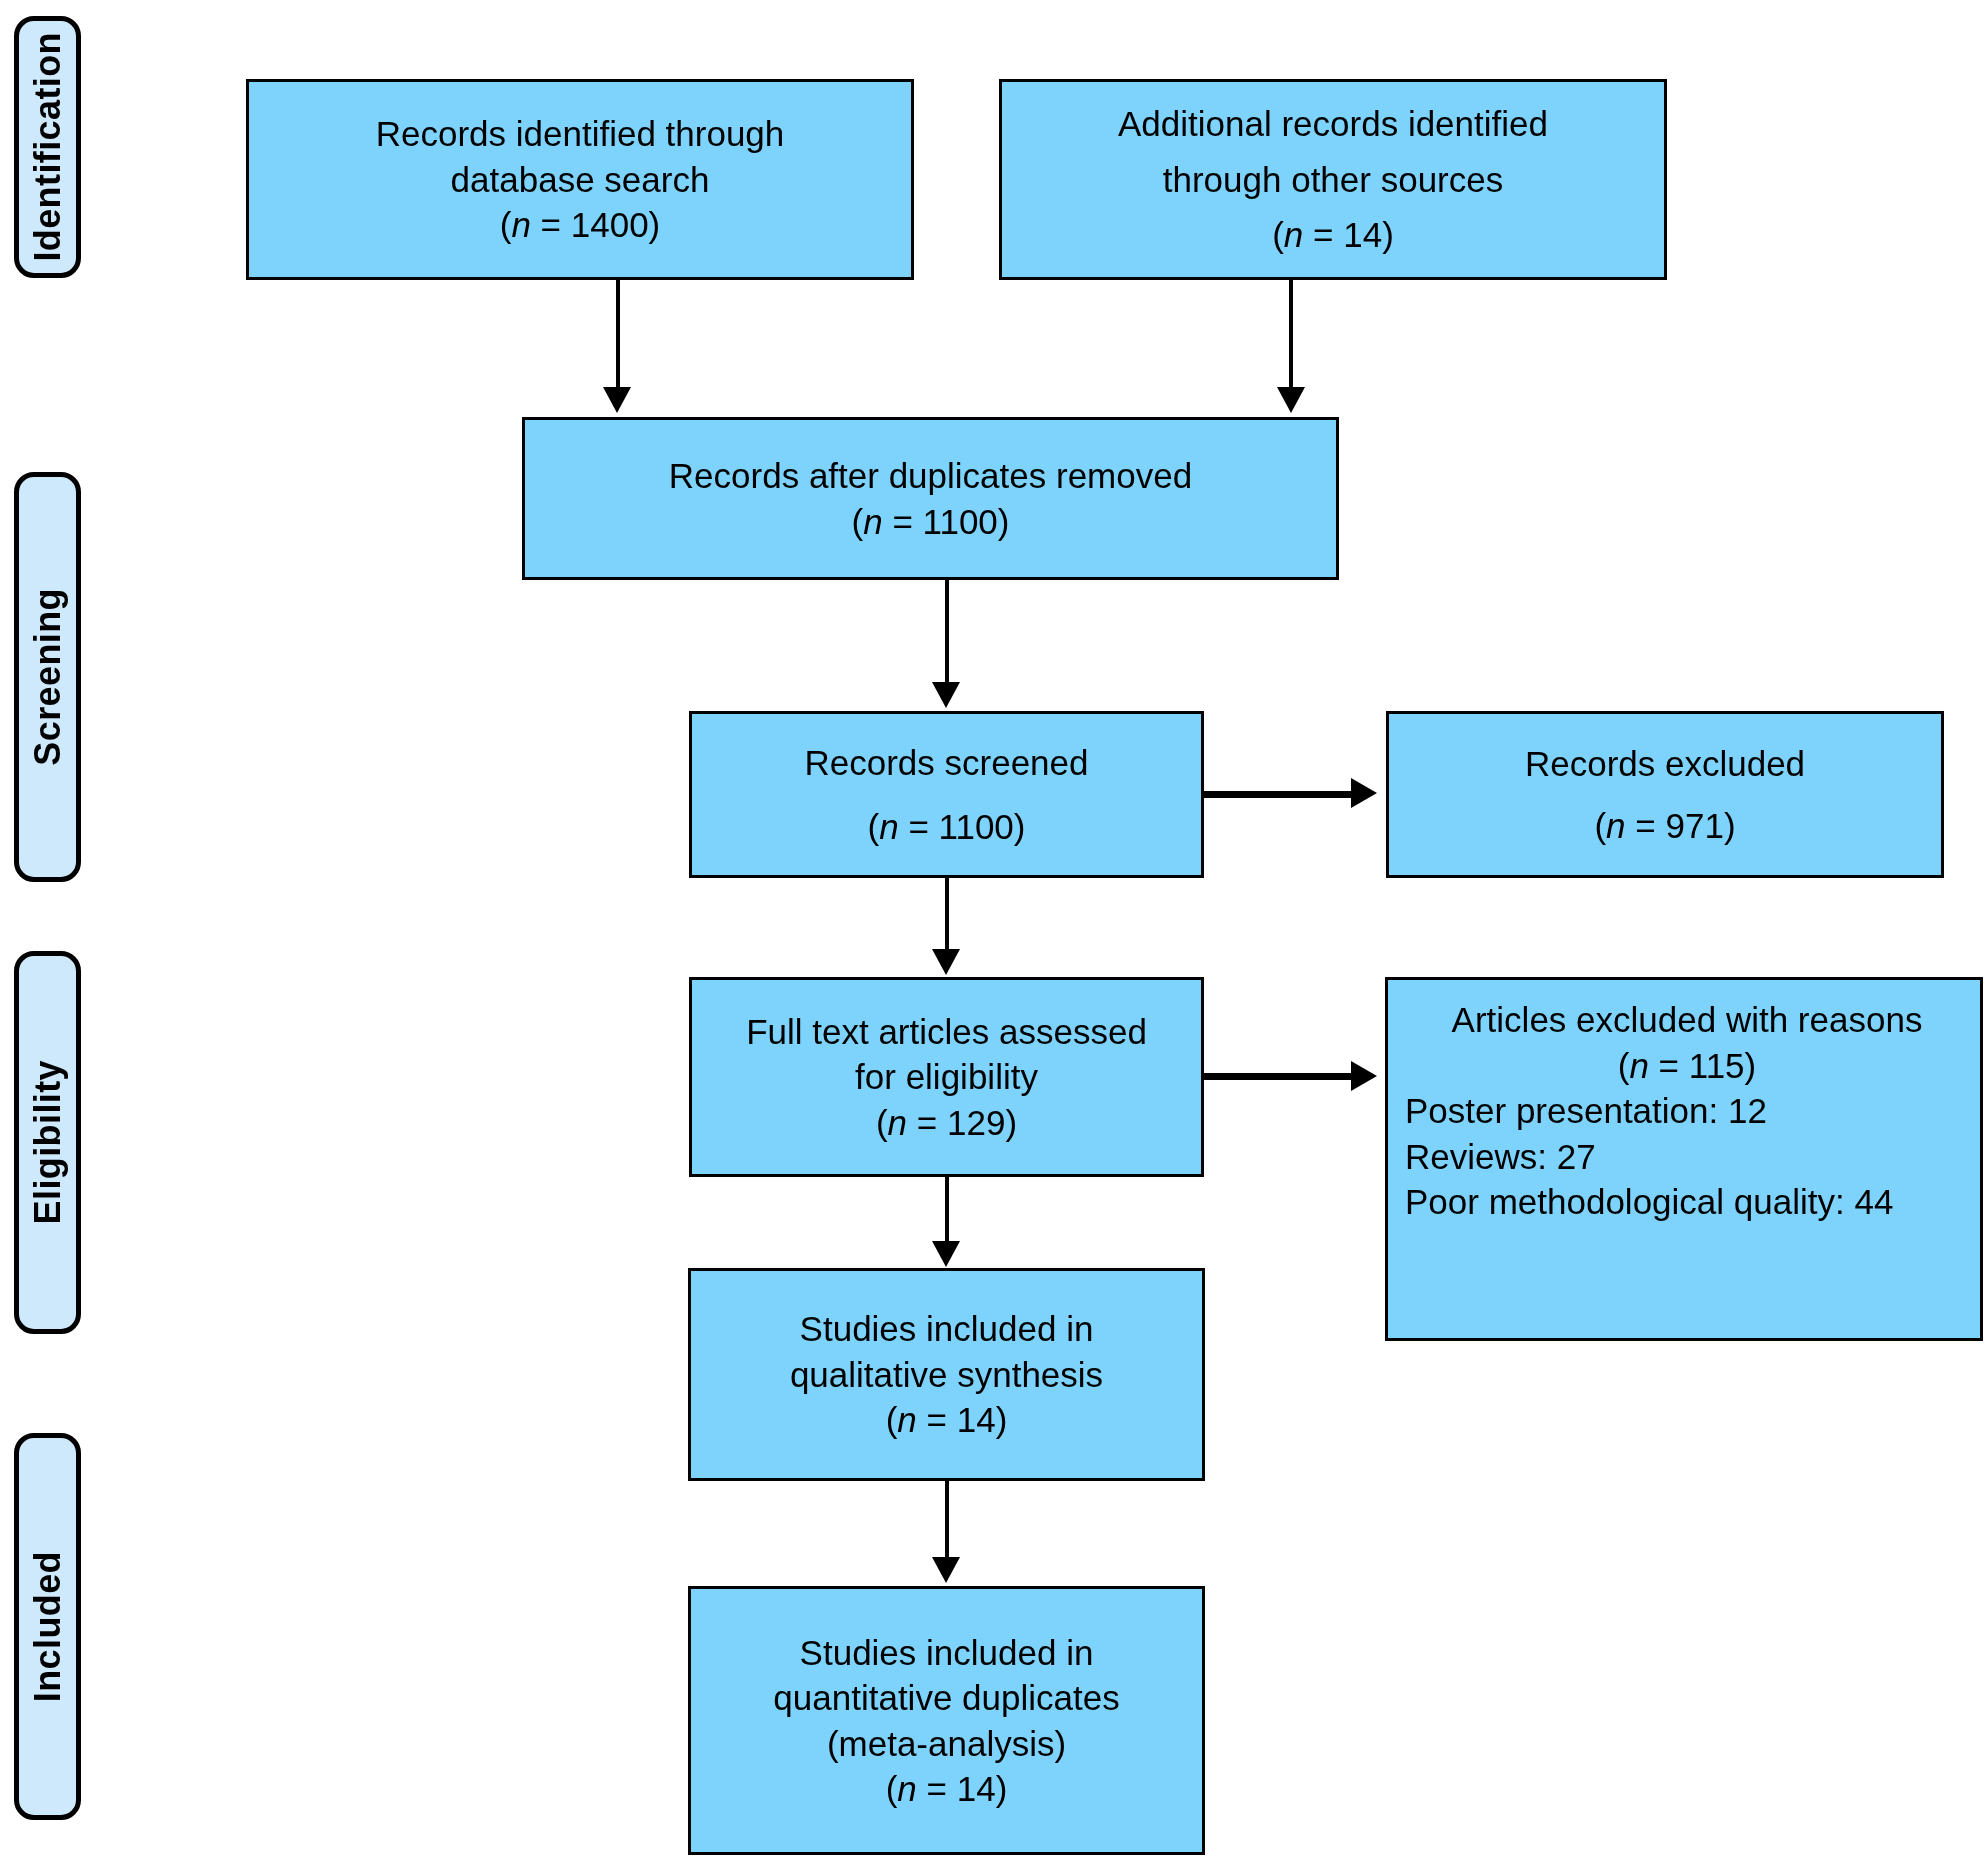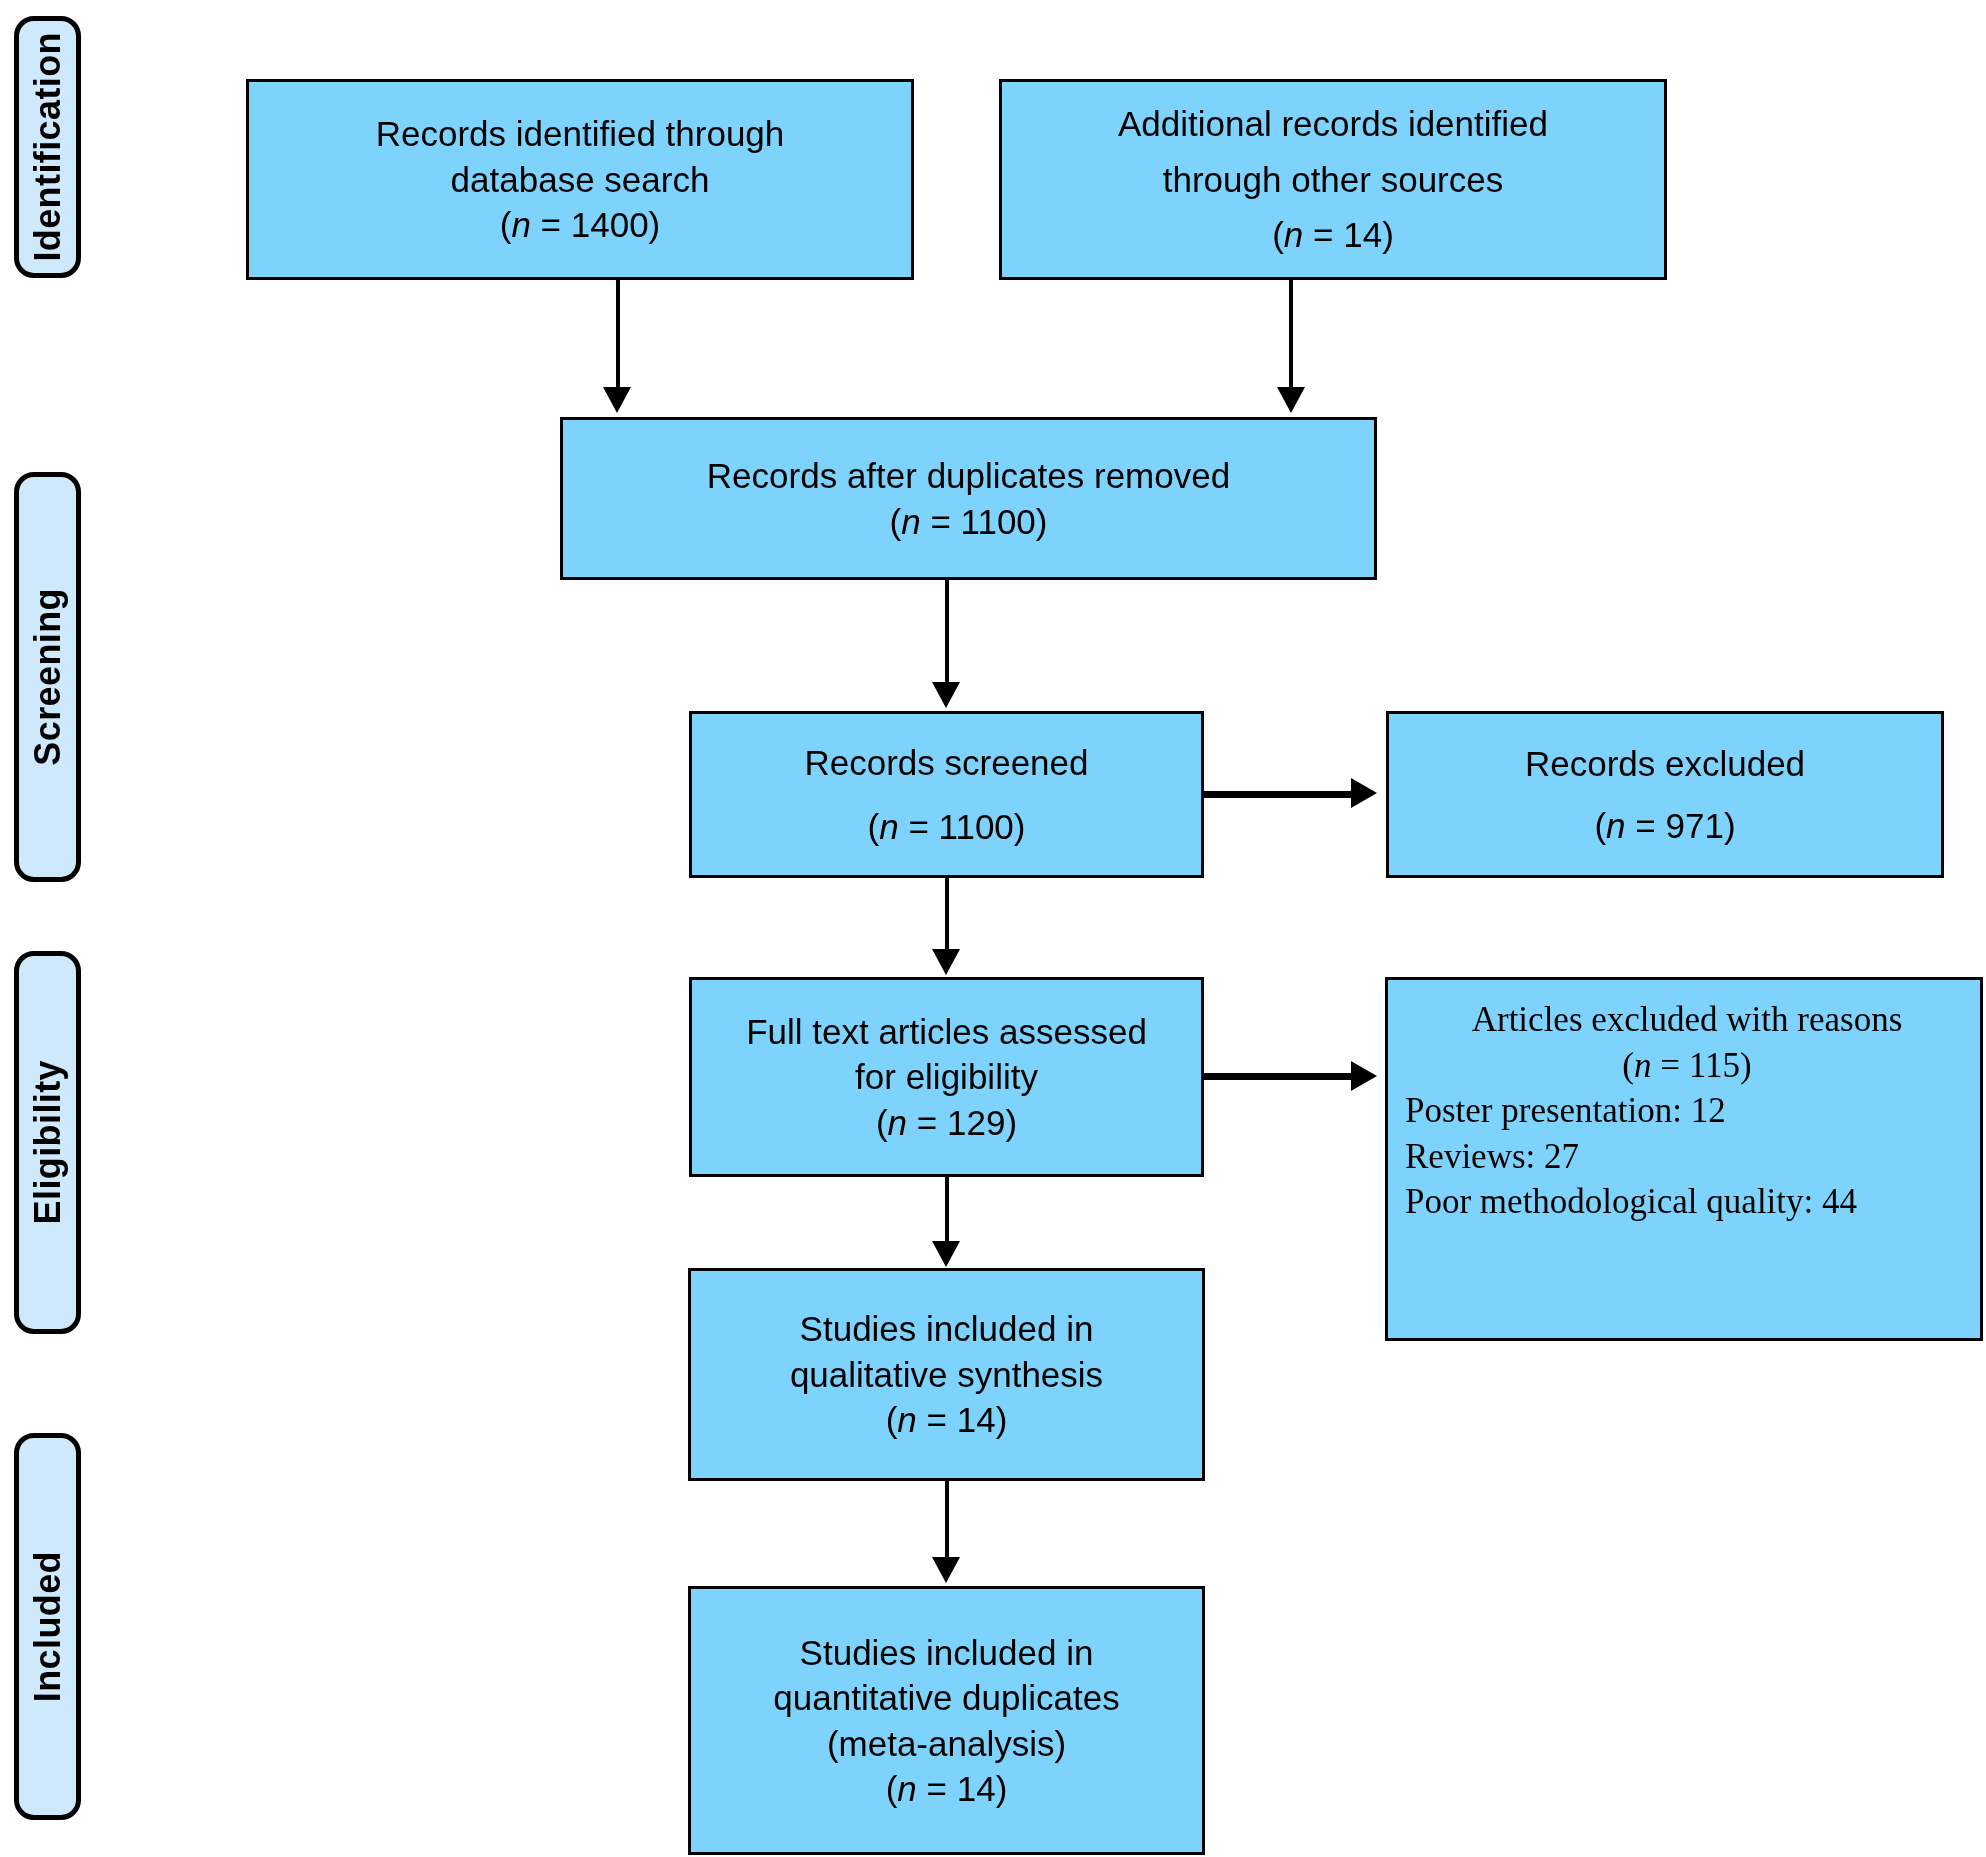--- a/index.html
+++ b/index.html
@@ -135,21 +135,21 @@
     <span class="ln">through other sources</span>
     <span class="ln"><span>(</span><em class="nitalic">n</em><span> = </span><span>14</span><span>)</span></span>
   </div>
 
   <div class="v-line" style="left:616px; top:280px; height:108px;"></div>
   <div class="arrow-down" style="left:603px; top:387px;"></div>
 
   <div class="v-line" style="left:1289px; top:280px; height:108px;"></div>
   <div class="arrow-down" style="left:1277px; top:387px;"></div>
 
-  <div class="flow-box" style="left:560px; top:417px; width:817px; height:163px;">
+  <div class="flow-box" style="left:522px; top:417px; width:817px; height:163px;">
     <span class="ln">Records after duplicates removed</span>
     <span class="ln"><span>(</span><em class="nitalic">n</em><span> = </span><span>1100</span><span>)</span></span>
   </div>
 
   <div class="v-line" style="left:945px; top:579px; height:105px;"></div>
   <div class="arrow-down" style="left:932px; top:682px;"></div>
 
   <div class="flow-box" style="left:689px; top:711px; width:515px; height:167px;gap:18px;">
     <span class="ln">Records screened</span>
     <span class="ln"><span>(</span><em class="nitalic">n</em><span> = </span><span>1100</span><span>)</span></span>
@@ -168,21 +168,21 @@
 
   <div class="flow-box" style="left:689px; top:977px; width:515px; height:200px;">
     <span class="ln">Full text articles assessed</span>
     <span class="ln">for eligibility</span>
     <span class="ln"><span>(</span><em class="nitalic">n</em><span> = </span><span>129</span><span>)</span></span>
   </div>
 
   <div class="h-line" style="left:1204px; top:1073px; width:147px;"></div>
   <div class="arrow-right" style="left:1351px; top:1061px;"></div>
 
-  <div class="flow-box left-align" style="left:1385px; top:977px; width:598px; height:364px;font-family:Liberation Serif, serif;">
+  <div class="flow-box left-align" style="left:1385px; top:977px; width:598px; height:364px;">
     <span class="ctr">Articles excluded with reasons</span>
     <span class="ctr"><span>(</span><em class="nitalic">n</em><span> = </span><span>115</span><span>)</span></span>
     <span class="ln">Poster presentation: 12</span>
     <span class="ln">Reviews: 27</span>
     <span class="ln">Poor methodological quality: 44</span>
   </div>
 
   <div class="v-line" style="left:945px; top:1177px; height:66px;"></div>
   <div class="arrow-down" style="left:932px; top:1241px;"></div>
 

